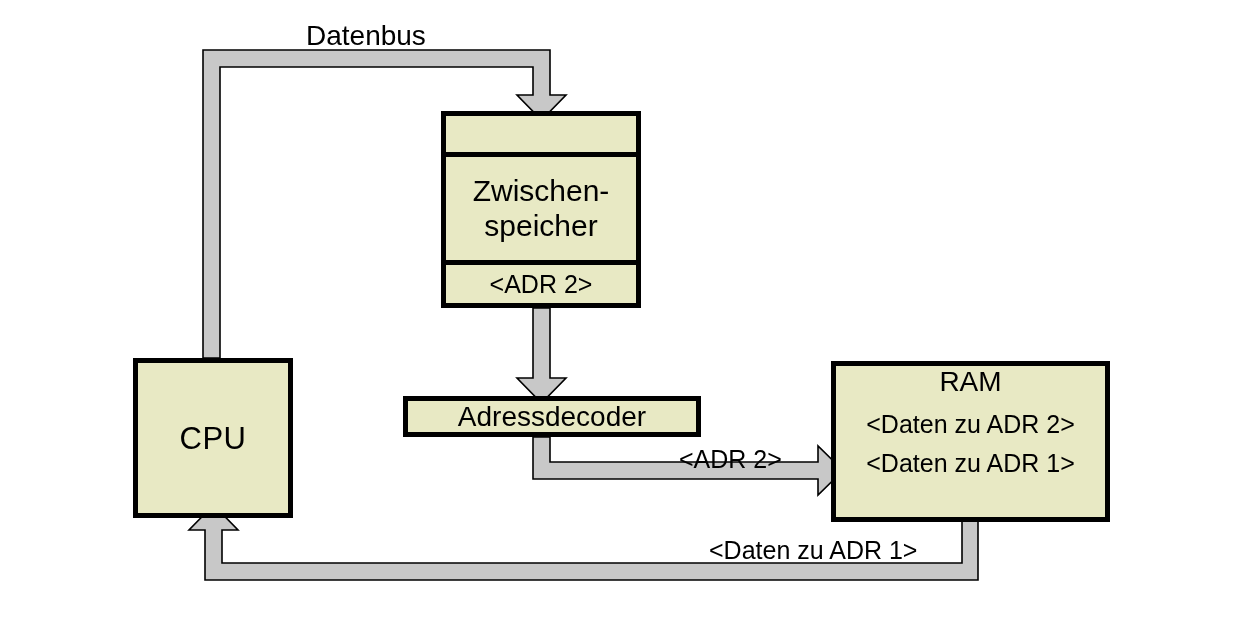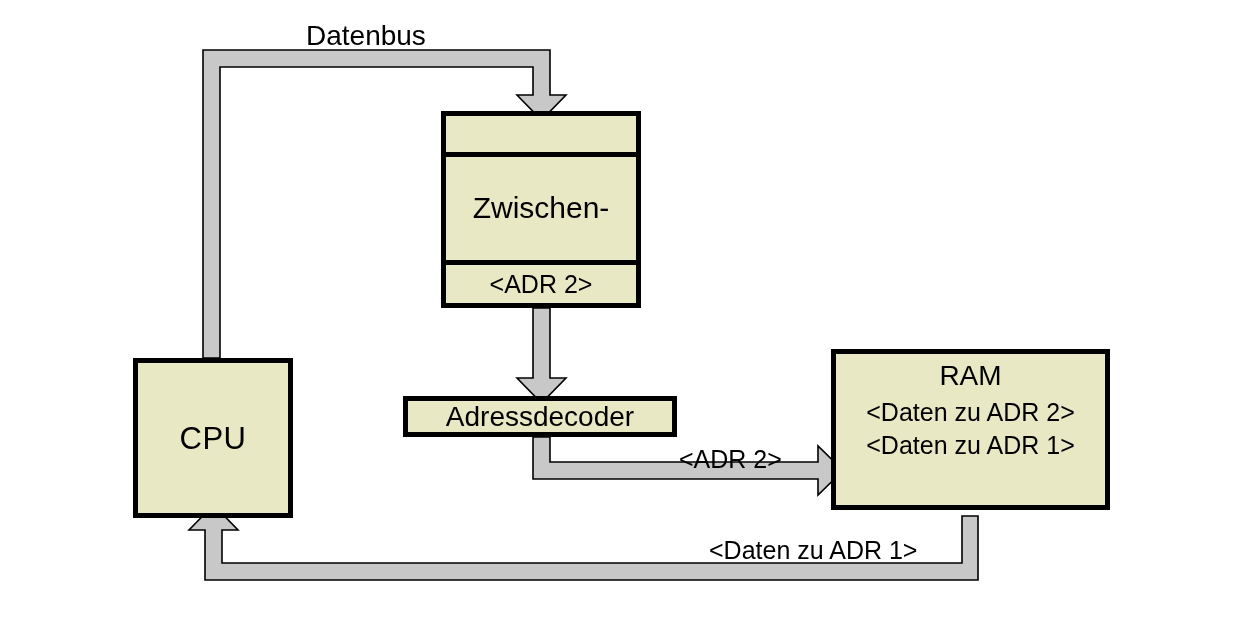--- a/index.html
+++ b/index.html
@@ -77,45 +77,46 @@
     flex: 0 0 38px;
     display: flex;
     align-items: center;
     justify-content: center;
   }
   .zs-cell-adr span {
     font-size: 25px;
   }
   #adressdecoder-node {
     left: 403px; top: 396px;
-    width: 274px; height: 41px;
+    width: 298px; height: 41px;
     align-items: center;
     justify-content: center;
   }
   #adressdecoder-label {
     font-size: 28px;
     line-height: 1;
   }
   #ram-node {
-    left: 831px; top: 349px;
+    left: 831px; top: 361px;
     width: 279px; height: 161px;
     align-items: center;
     justify-content: flex-start;
-    padding-top: 6px;
+    padding-top: 0;
   }
   #ram-title {
     font-size: 28px;
     line-height: 1.15;
     margin-bottom: 4px;
   }
   .ram-line {
     font-size: 25px;
     line-height: 1.32;
     text-align: center;
     white-space: nowrap;
+    margin-top: 6px;
   }
   .free-label {
     position: absolute;
     white-space: nowrap;
     line-height: 1;
   }
   #label-adressbus {
     left: 306px; top: 22px;
     font-size: 28px;
   }
@@ -187,20 +188,21 @@
   </svg>
 
   <div class="node" id="cpu-node">
     <span id="cpu-label">CPU</span>
   </div>
 
   <div class="node" id="zwischenspeicher-node">
     <div class="zs-cell-empty"></div>
     <div class="zs-cell-main">
       <span>Zwischen-</span>
+      <span>speicher</span>
     </div>
     <div class="zs-cell-adr">
       <span>&lt;ADR 2&gt;</span>
     </div>
   </div>
 
   <div class="node" id="adressdecoder-node">
     <span id="adressdecoder-label">Adressdecoder</span>
   </div>
 

